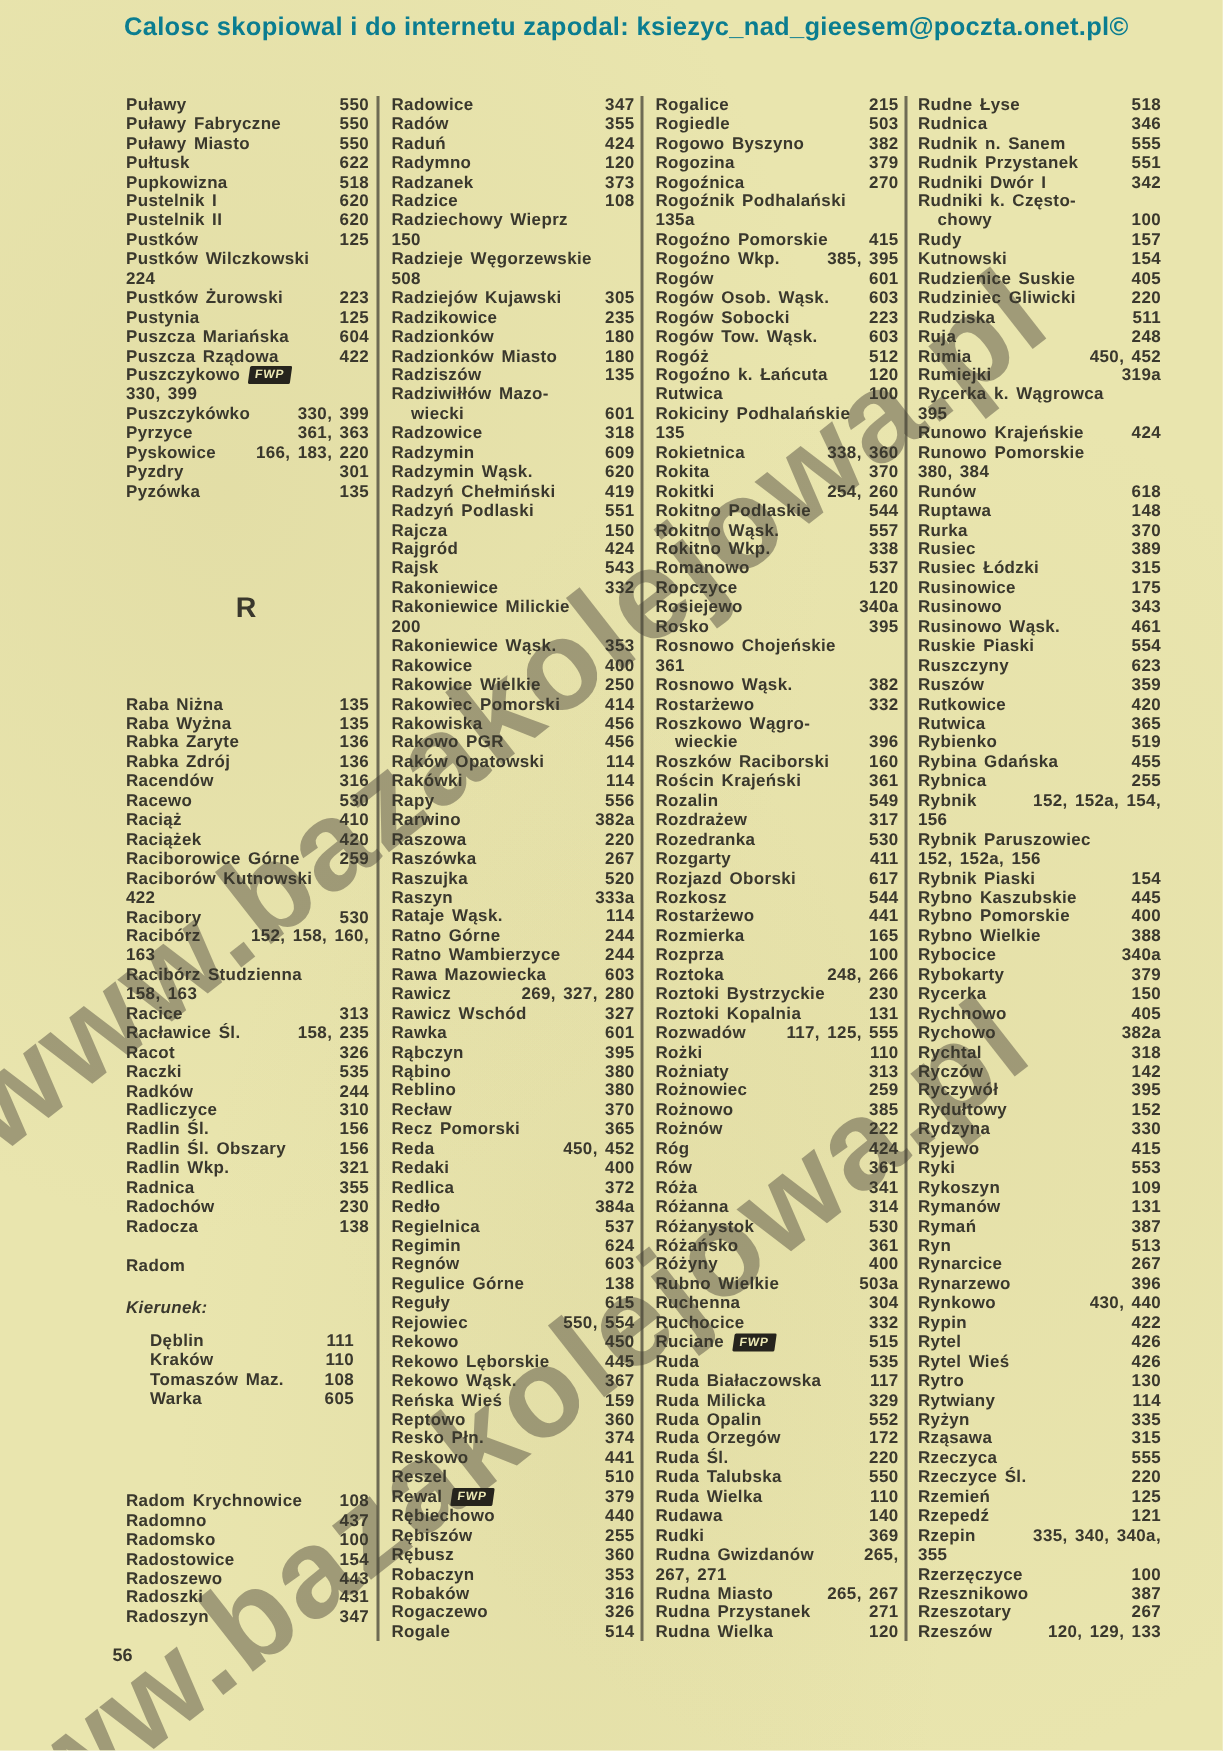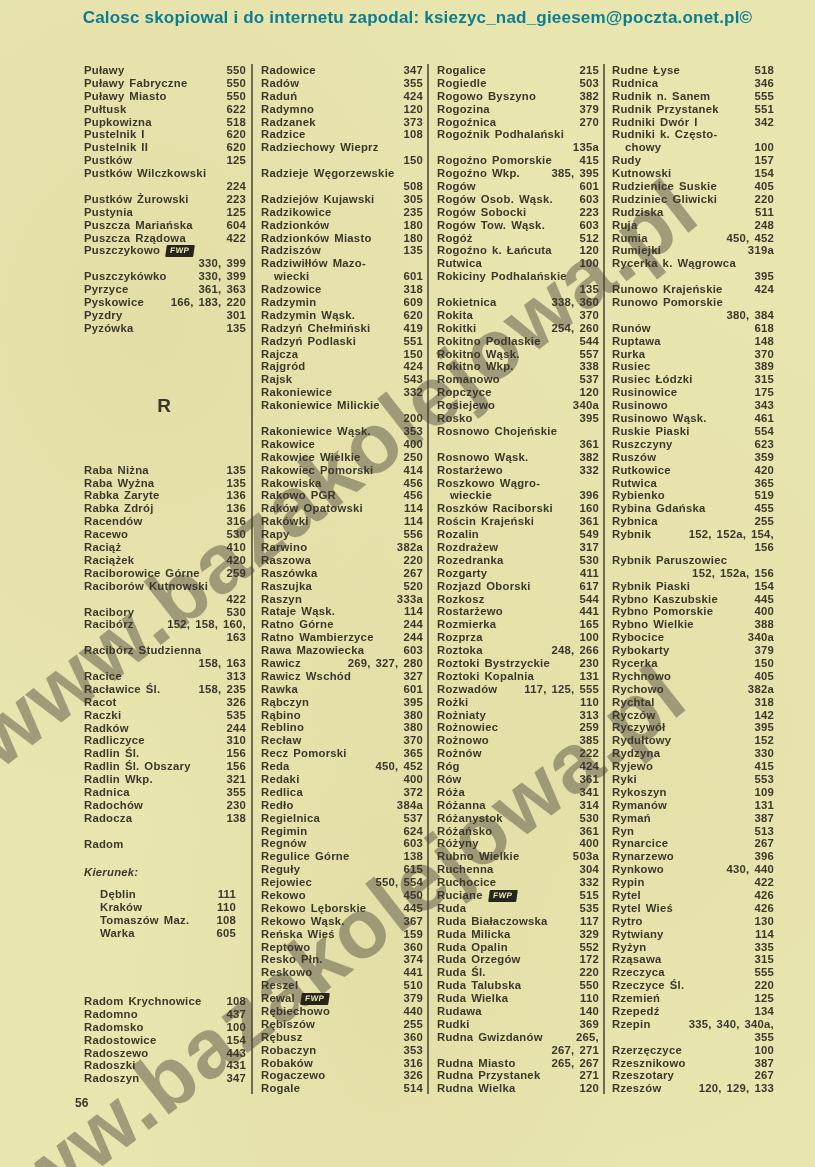--- a/index.html
+++ b/index.html
@@ -15,21 +15,21 @@
     padding-left:20px;
   }
   .hdr{
     position:absolute;top:8px;left:0;width:100%;text-align:center;
     font-size:17px;font-weight:700;letter-spacing:.2px;
   }
   .col{position:absolute;top:64px;width:162px;font-size:11.3px;font-weight:700;letter-spacing:.25px;word-spacing:1.5px;}
   .c0{left:84px}.c1{left:261px}.c2{left:437px}.c3{left:612px}
   .row{display:flex;justify-content:space-between;align-items:baseline;height:12.9px;line-height:12.9px;white-space:nowrap;}
   .row .nm{overflow:visible}
-  .r2{justify-content:flex-end}
+  .r2{justify-content:flex-start}
   .wrap2 .nm{padding-left:13px}
   .it{padding:0 10px 0 16px}
   .kier{font-style:italic;text-align:left;height:12.9px;line-height:12.9px;padding-right:8px;}
   .sec{text-align:center;font-size:19px;font-weight:700;height:32px;line-height:32px;letter-spacing:2px;}
   .gap{width:100%}
   .fwp{
     display:inline-block;background:#26241d;color:#ece8b4;
     font-size:8px;font-weight:700;line-height:10px;padding:1px 4px;margin-left:6px;
     letter-spacing:.6px;transform:skewX(-8deg);border-radius:1px;vertical-align:1px;
   }
@@ -1209,21 +1209,21 @@
       <div class="row">
         <span class="nm">Rzeczyce Śl.</span>
         <span class="pg">220</span>
       </div>
       <div class="row">
         <span class="nm">Rzemień</span>
         <span class="pg">125</span>
       </div>
       <div class="row">
         <span class="nm">Rzepedź</span>
-        <span class="pg">134</span>
+        <span class="pg">121</span>
       </div>
       <div class="row">
         <span class="nm">Rzepin</span>
         <span class="pg">335, 340, 340a,</span>
       </div>
       <div class="row r2">
         <span class="pg">355</span>
       </div>
       <div class="row">
         <span class="nm">Rzerzęczyce</span>

